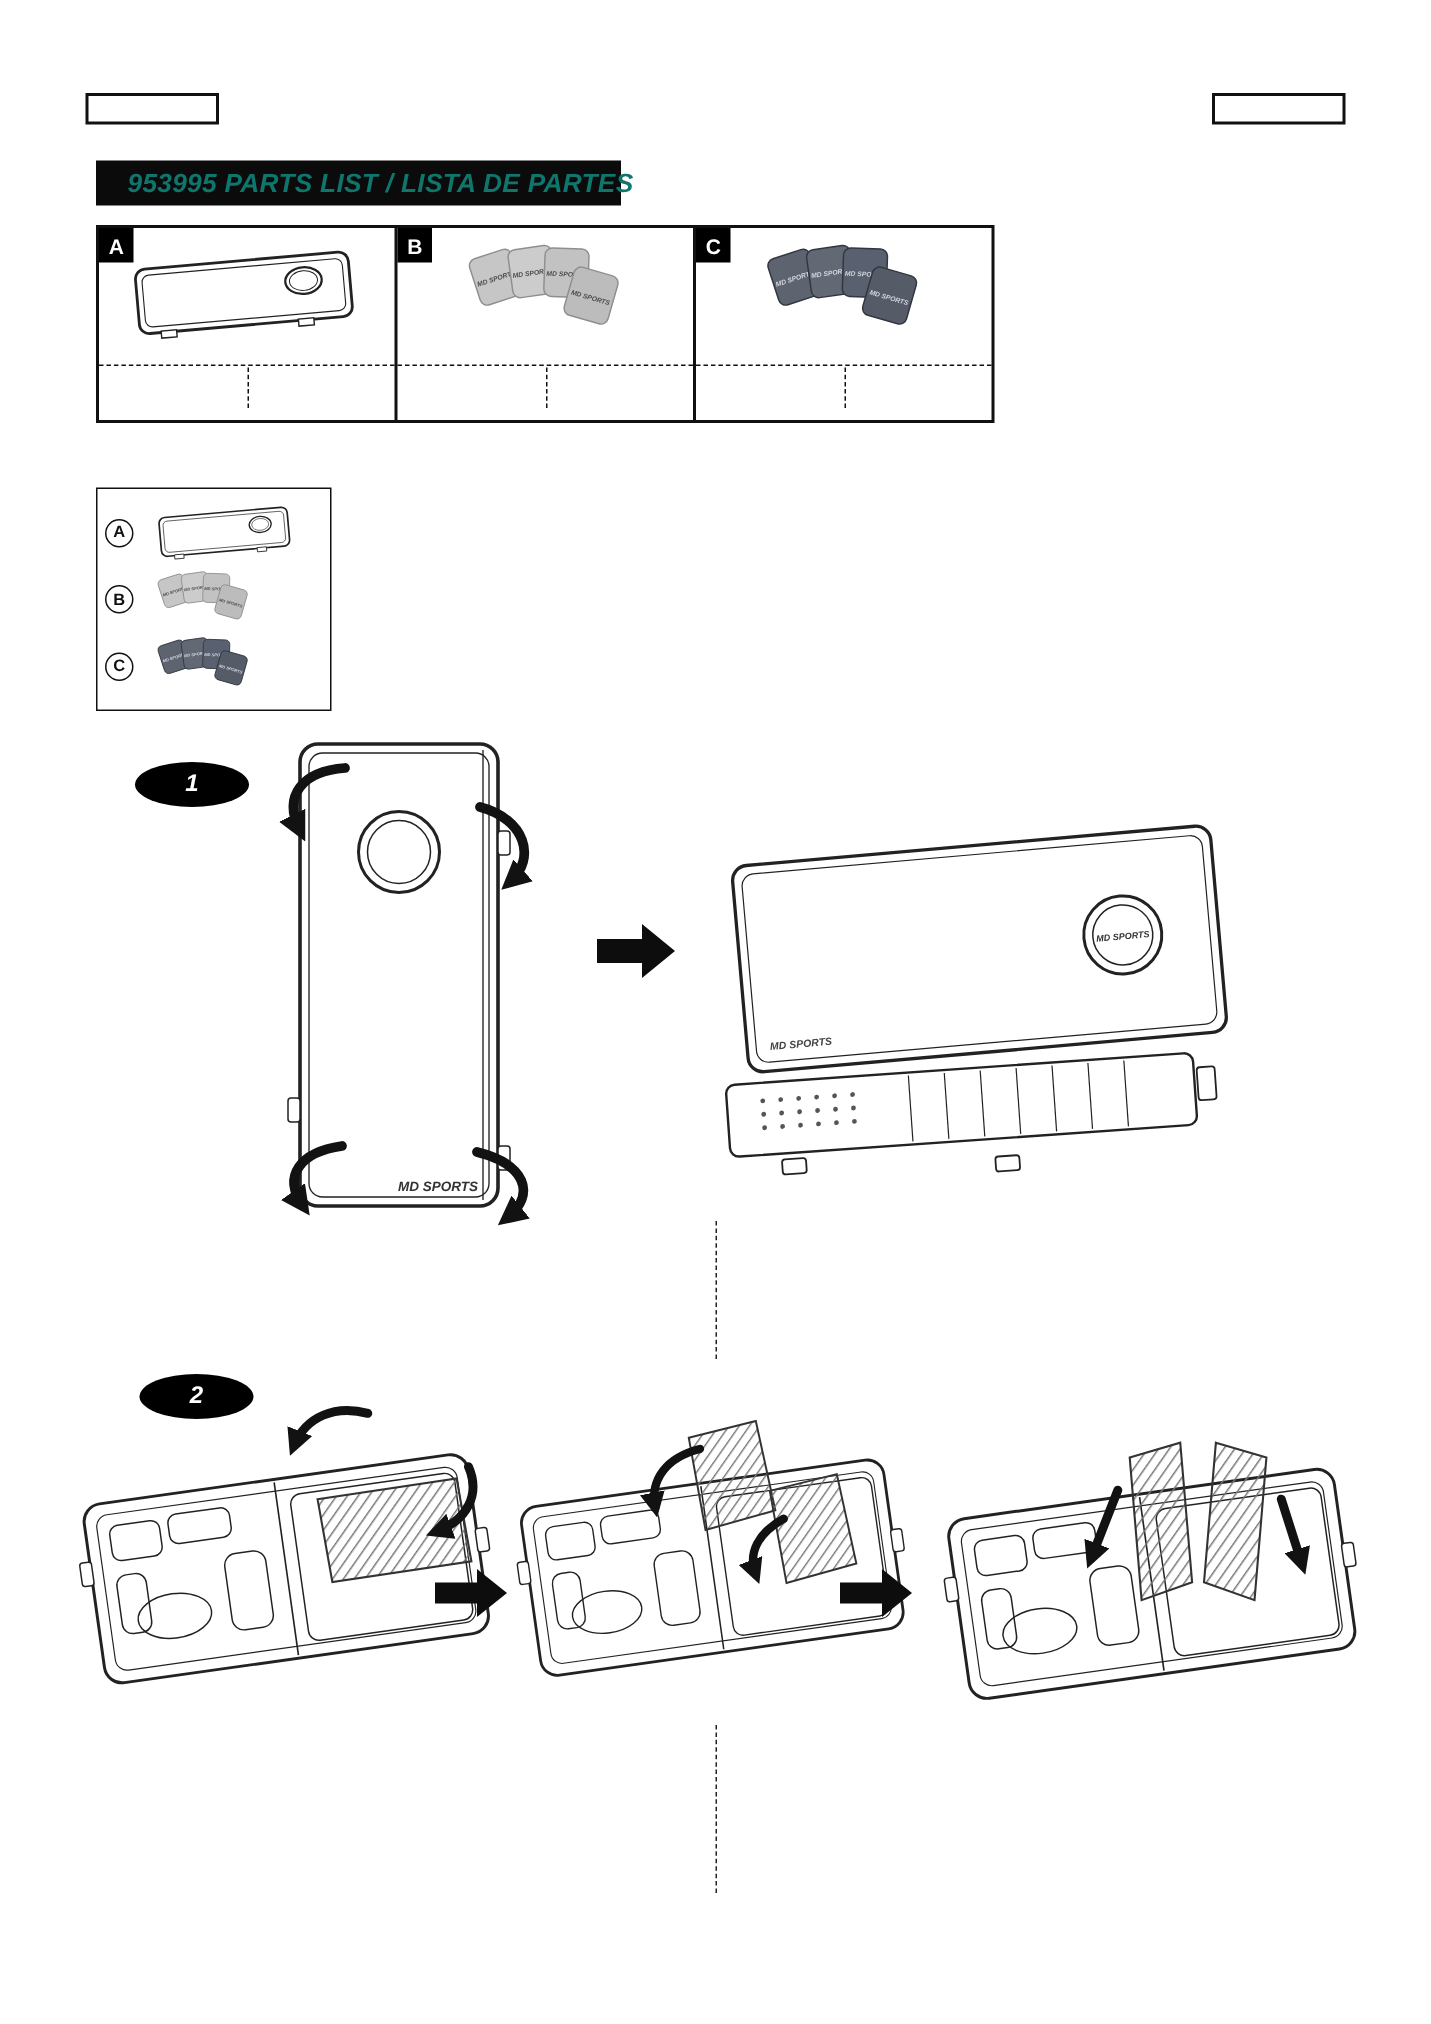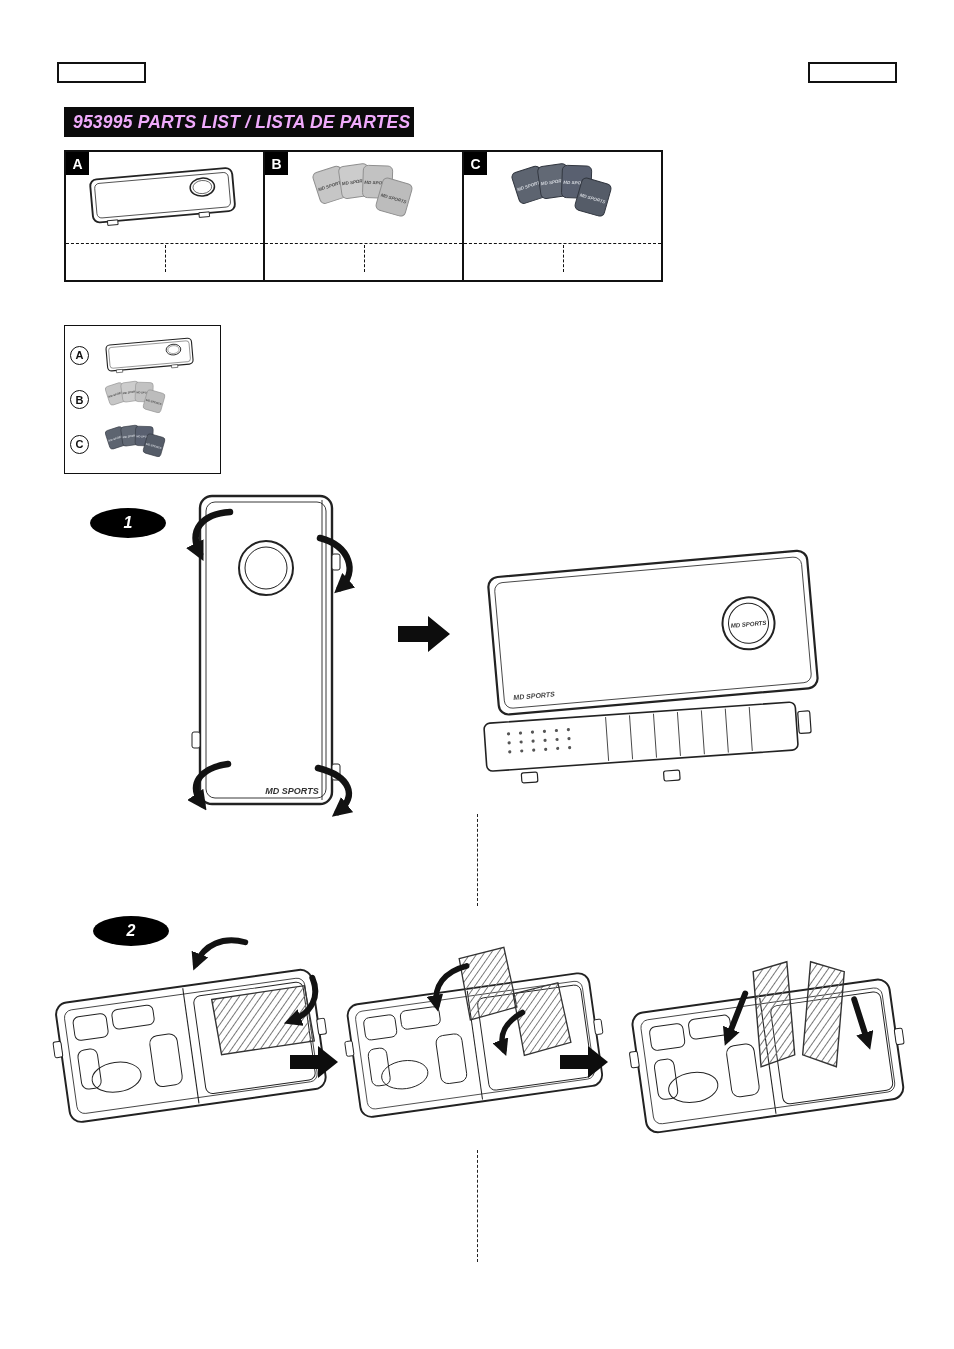--- a/index.html
+++ b/index.html
@@ -1,21 +1,21 @@
 <!DOCTYPE html>
 <html><head>
 <meta charset="utf-8">
 <style>
   * { box-sizing: border-box; margin: 0; padding: 0; }
   html,body { background:#ffffff; }
   body { font-family:"Liberation Sans", sans-serif; color:#111; }
   .page { position:relative; width:954px; height:1349px; background:#fff; overflow:hidden; }
   .hdr-box { position:absolute; width:89px; height:21px; border:2px solid #111; background:#fff; }
   .title-bar { position:absolute; left:64px; top:107px; width:350px; height:30px; background:#0b0b0b;
-               color:#f0abfc; display:flex; align-items:center; padding:0 9px; font-size:17.5px;
+               color:#0f766e; display:flex; align-items:center; padding:0 21px; font-size:17.5px;
                font-weight:bold; font-style:italic; letter-spacing:.2px; white-space:nowrap; }
   .parts-table { position:absolute; left:64px; top:150px; width:599px; height:132px;
                  border:2px solid #111; display:flex; background:#fff; }
   .parts-col { flex:1 1 0; position:relative; border-right:2px solid #111; }
   .parts-col:last-child { border-right:none; }
   .part-badge { position:absolute; left:0; top:0; width:23px; height:23px; background:#000; color:#fff;
                 font-weight:bold; font-size:14px; display:flex; align-items:center; justify-content:center; z-index:2; }
   .part-art { position:absolute; left:0; right:0; top:6px; display:flex; justify-content:center; }
   .dash-h { position:absolute; left:0; right:0; top:91px; border-top:1.6px dashed #111; }
   .dash-v { position:absolute; left:50%; top:93px; height:27px; border-left:1.6px dashed #111; }

